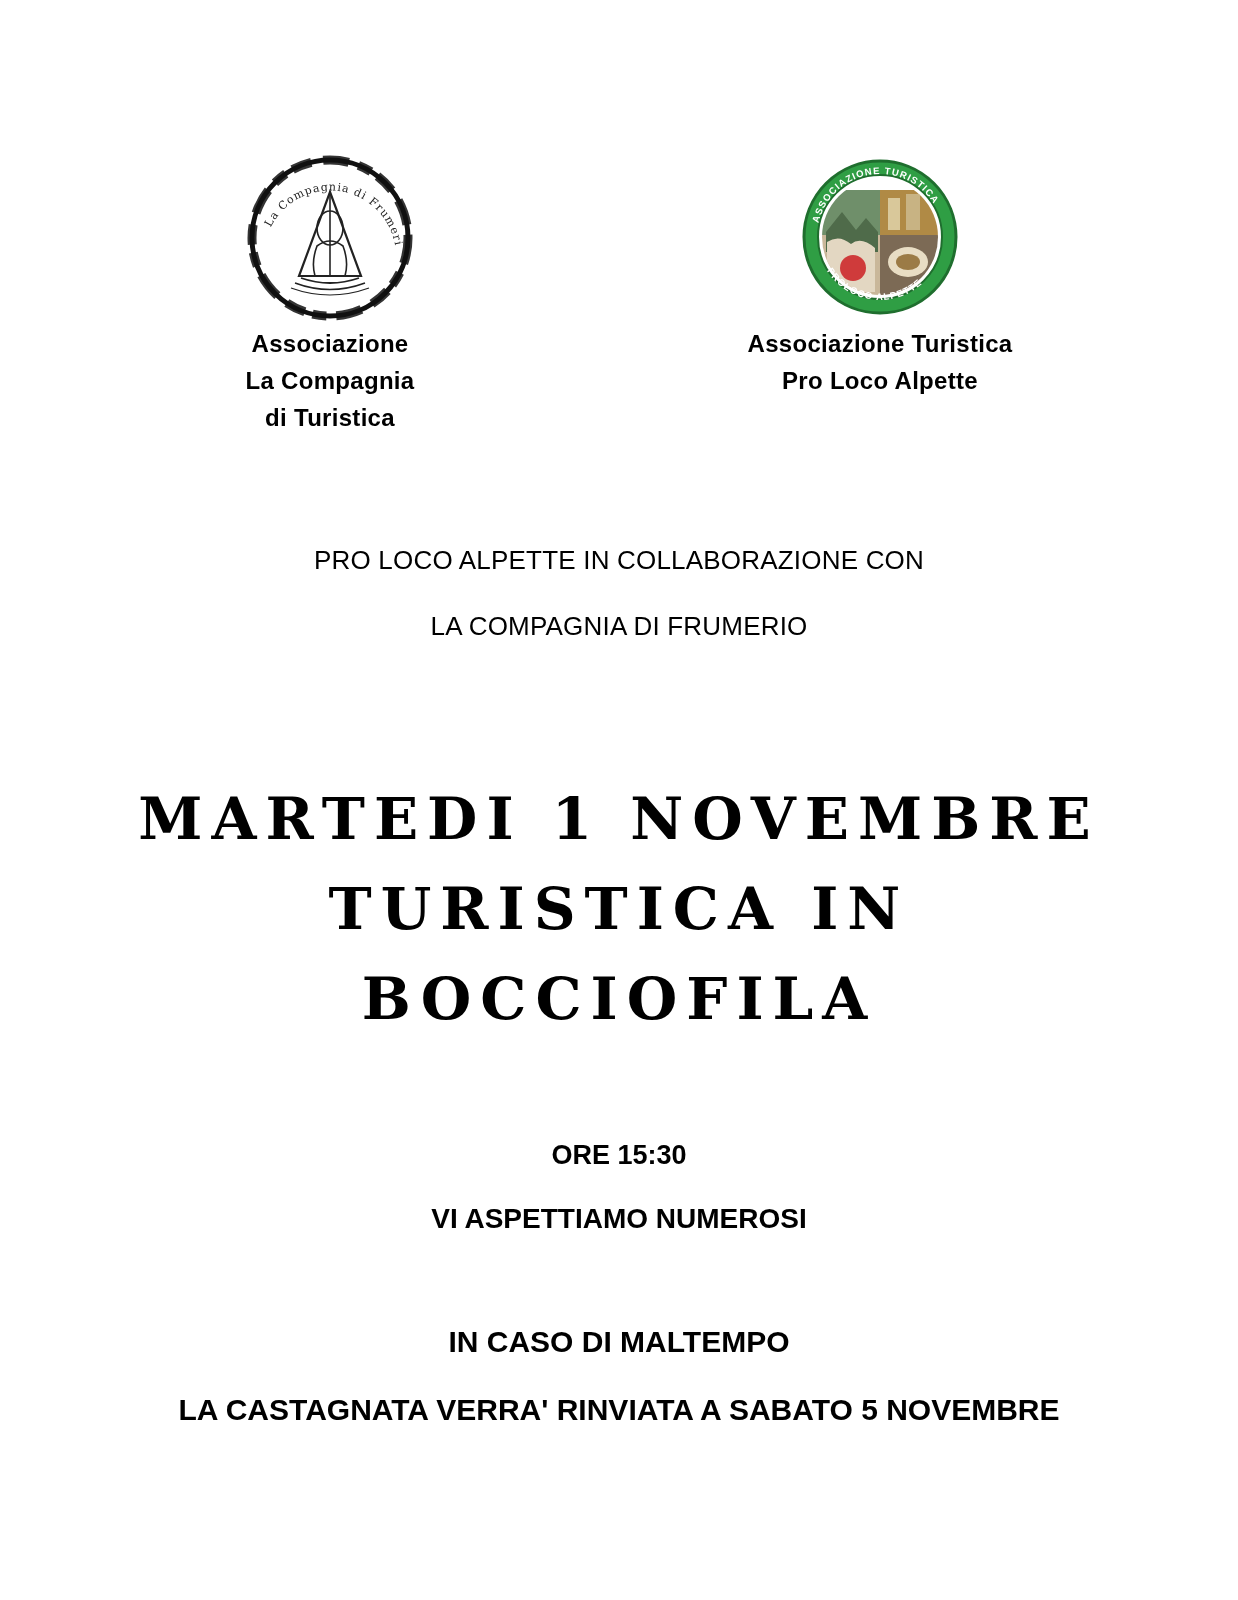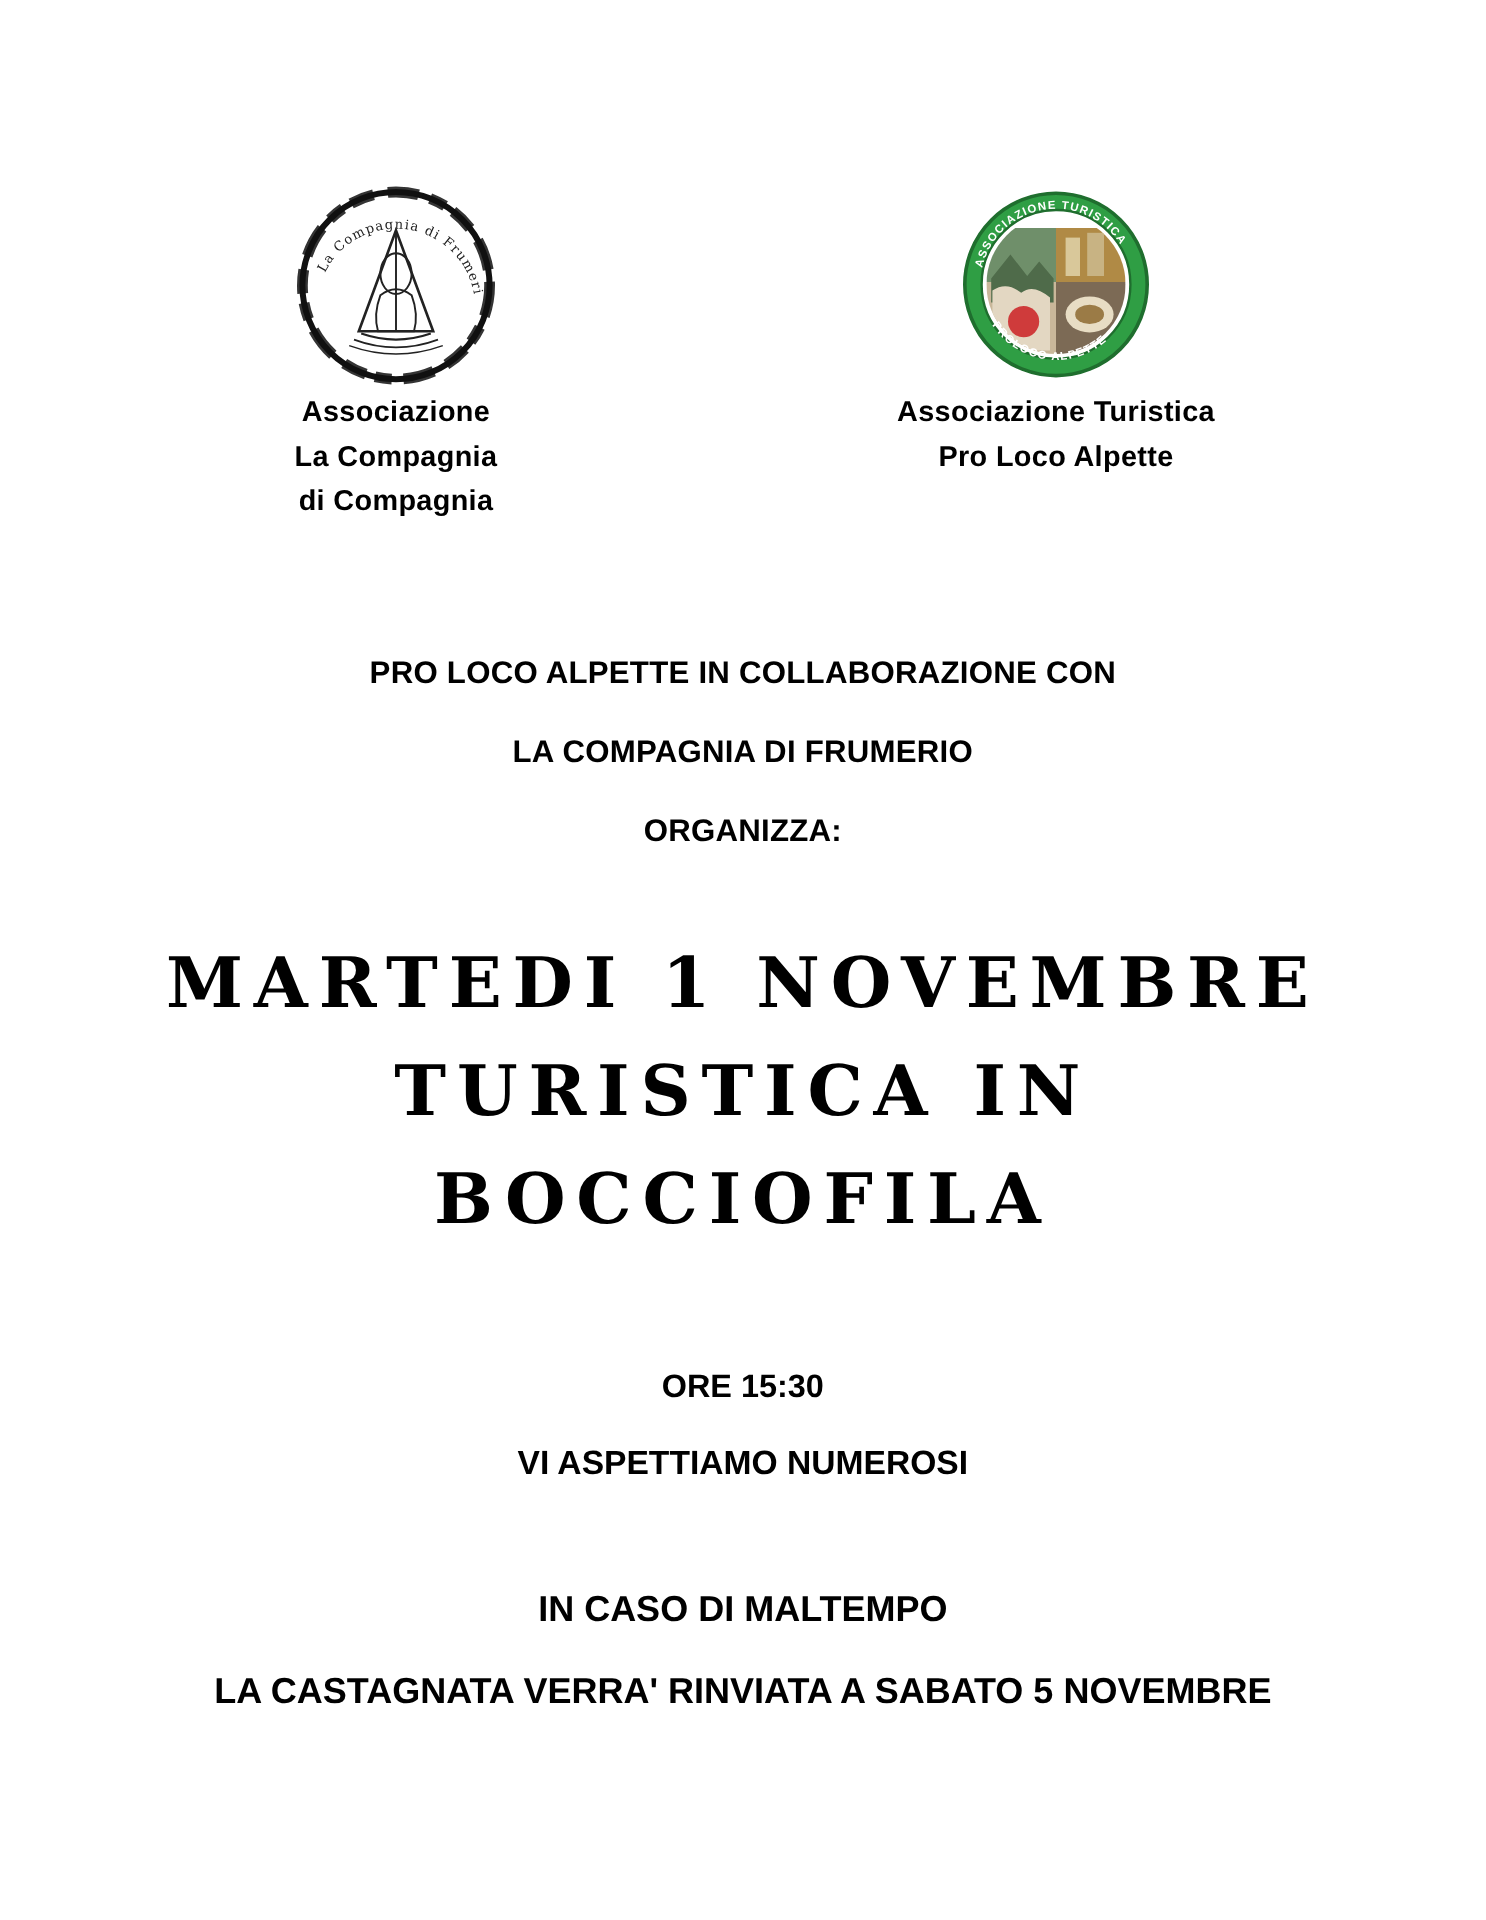--- a/index.html
+++ b/index.html
@@ -56,21 +56,21 @@
   
   .intro {
     position: absolute;
     left: 0;
     top: 545px;
     width: 1238px;
     text-align: center;
   }
   .intro-line {
     font-size: 26px;
-    font-weight: bold;
+    font-weight: normal;
     letter-spacing: 0.2px;
     margin-bottom: 35px;
   }
 
   .title-block {
     position: absolute;
     left: 0;
     top: 775px;
     width: 1238px;
     text-align: center;
@@ -139,21 +139,21 @@
           <path d="M48 138 q39 14 78 0" fill="none" stroke="#222" stroke-width="1.2"></path>
           <path id="arcTopL" d="M 22 95 A 66 66 0 0 1 152 95" fill="none"></path>
           <text font-family="'DejaVu Serif', serif" font-size="11" fill="#222" letter-spacing="1">
             <textPath href="#arcTopL" startOffset="10%">La Compagnia di Frumerio</textPath>
           </text>
         </svg>
       </div>
       <div class="org-caption">
         <div>Associazione</div>
         <div>La Compagnia</div>
-        <div>di Compagnia</div>
+        <div>di Turistica</div>
       </div>
     </div>
 
     <div class="org-block org-right">
       <div class="logo-wrap">
         <svg class="logo-right-svg" width="175" height="175" viewBox="0 0 175 175">
           <circle cx="87" cy="87" r="76" fill="#2f9e44" stroke="#1f6e2e" stroke-width="3"></circle>
           <circle cx="87" cy="87" r="62" fill="#ffffff"></circle>
           <circle cx="87" cy="87" r="62" fill="none" stroke="#1f6e2e" stroke-width="2"></circle>
 
@@ -187,21 +187,20 @@
         <div>Associazione Turistica</div>
         <div>Pro Loco Alpette</div>
       </div>
     </div>
 
   </div>
 
   <div class="intro">
     <div class="intro-line">PRO LOCO ALPETTE IN COLLABORAZIONE CON</div>
     <div class="intro-line">LA COMPAGNIA DI FRUMERIO</div>
-    <div class="intro-line">ORGANIZZA:</div>
   </div>
 
   <div class="title-block">
     <div class="title-line">MARTEDI 1 NOVEMBRE</div>
     <div class="title-line">TURISTICA IN</div>
     <div class="title-line">BOCCIOFILA</div>
   </div>
 
   <div class="details">
     <div class="detail-time">ORE 15:30</div>

